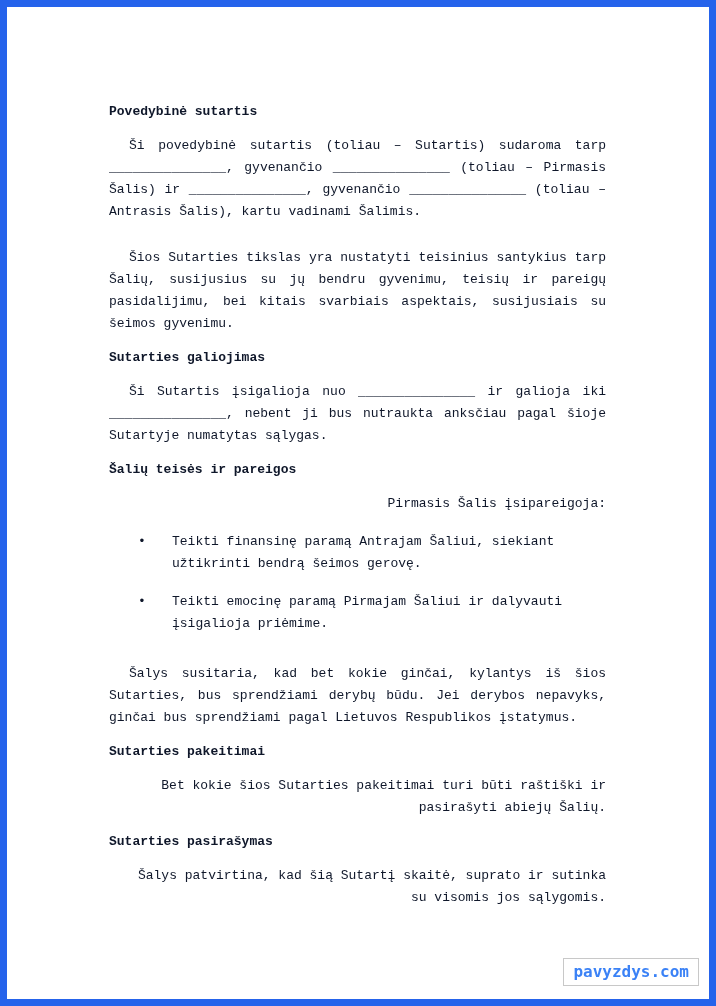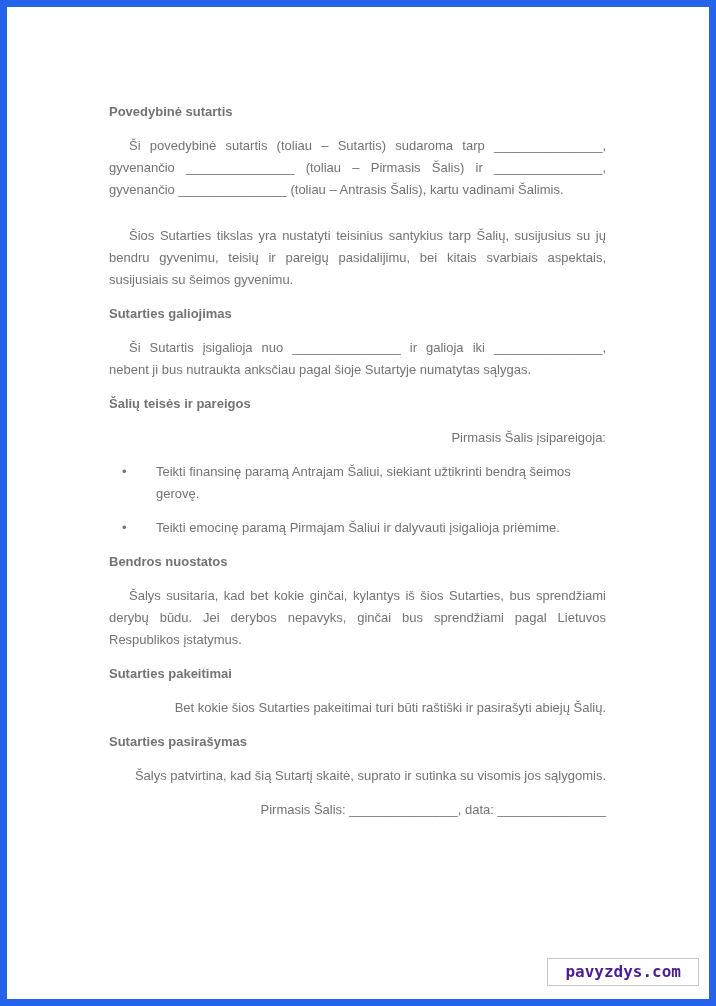--- a/index.html
+++ b/index.html
@@ -10,41 +10,41 @@
     overflow: hidden;
   }
   .page {
     position: absolute;
     left: 7px; top: 7px; right: 7px; bottom: 7px;
     background: #ffffff;
   }
   .content {
     position: absolute;
     left: 102px; width: 497px; top: 94px;
-    font-family: Liberation Sans, sans-serif;
+    font-family: Liberation Mono, monospace;
     font-size: 13px;
-    color: #737373;
+    color: #0f172a;
   }
   h2 {
     font-size: 13px; font-weight: bold; margin: 0;
     height: 22px; line-height: 22px;
   }
   p { margin: 0; line-height: 22px; text-align: justify; text-indent: 20px; }
   .gap-h { height: 12px; }
   .gap-p { height: 12px; }
   .plain { text-indent: 0; padding-left: 20px; text-align: right; }
-  ul { list-style: none; margin: 0; padding: 0; }
+  ul { list-style: none; margin: 16px; padding: 0; }
   li { position: relative; padding-left: 47px; line-height: 22px; margin: 12px 0; }
   li::before { content: "•"; position: absolute; left: 13px; top: 0; }
   .badge {
     position: absolute; right: 10px; bottom: 13px;
     border: 1px solid #c8c8c8; background: #fff;
     font-family: "DejaVu Sans Mono", monospace; font-weight: bold;
-    font-size: 16px; color: #4c1d95;
-    padding: 2px 17px; line-height: 22px;
+    font-size: 16px; color: #3b82f6;
+    padding: 2px 9px; line-height: 22px;
   }
 </style>
 </head>
 <body>
 
 <div class="page">
   <div class="content">
     <h2>Povedybinė sutartis</h2>
     <div class="gap-h"></div>
     <p>Ši povedybinė sutartis (toliau – Sutartis) sudaroma tarp _______________, gyvenančio _______________ (toliau – Pirmasis Šalis) ir _______________, gyvenančio _______________ (toliau – Antrasis Šalis), kartu vadinami Šalimis.</p>
@@ -62,31 +62,29 @@
     <h2>Šalių teisės ir pareigos</h2>
     <div class="gap-h"></div>
     <p class="plain">Pirmasis Šalis įsipareigoja:</p>
     <ul>
       <li>Teikti finansinę paramą Antrajam Šaliui, siekiant užtikrinti bendrą šeimos gerovę.</li>
     </ul>
     <ul>
       <li>Teikti emocinę paramą Pirmajam Šaliui ir dalyvauti įsigalioja priėmime.</li>
     </ul>
 
-    <h2>Bendros nuostatos</h2>
     <div class="gap-h"></div>
     <p>Šalys susitaria, kad bet kokie ginčai, kylantys iš šios Sutarties, bus sprendžiami derybų būdu. Jei derybos nepavyks, ginčai bus sprendžiami pagal Lietuvos Respublikos įstatymus.</p>
     <div class="gap-p"></div>
 
     <h2>Sutarties pakeitimai</h2>
     <div class="gap-h"></div>
     <p class="plain">Bet kokie šios Sutarties pakeitimai turi būti raštiški ir pasirašyti abiejų Šalių.</p>
     <div class="gap-p"></div>
 
     <h2>Sutarties pasirašymas</h2>
     <div class="gap-h"></div>
     <p class="plain">Šalys patvirtina, kad šią Sutartį skaitė, suprato ir sutinka su visomis jos sąlygomis.</p>
     <div class="gap-p"></div>
-    <p class="plain">Pirmasis Šalis: _______________, data: _______________</p>
   </div>
 
   <div class="badge">pavyzdys.com</div>
 </div>
 
 </body></html>

